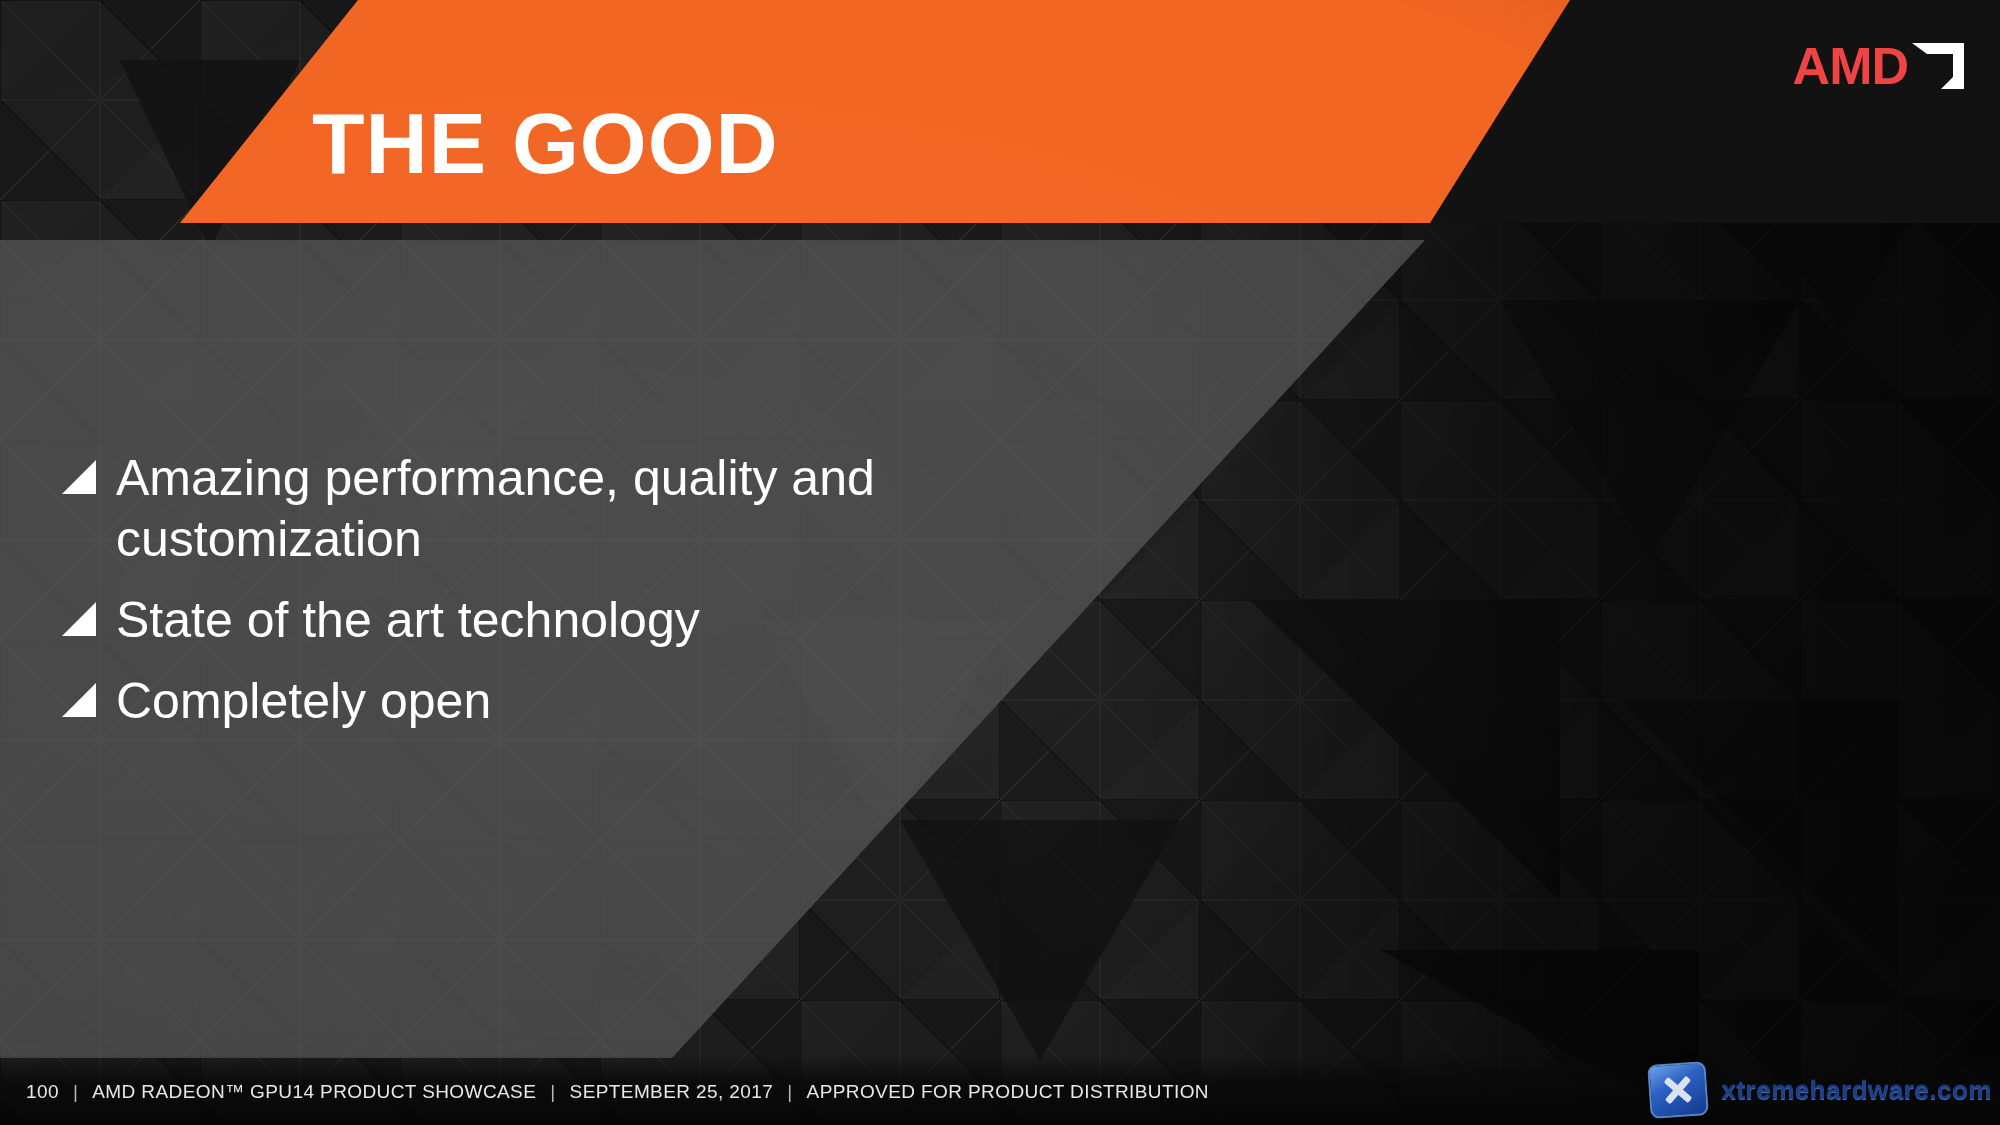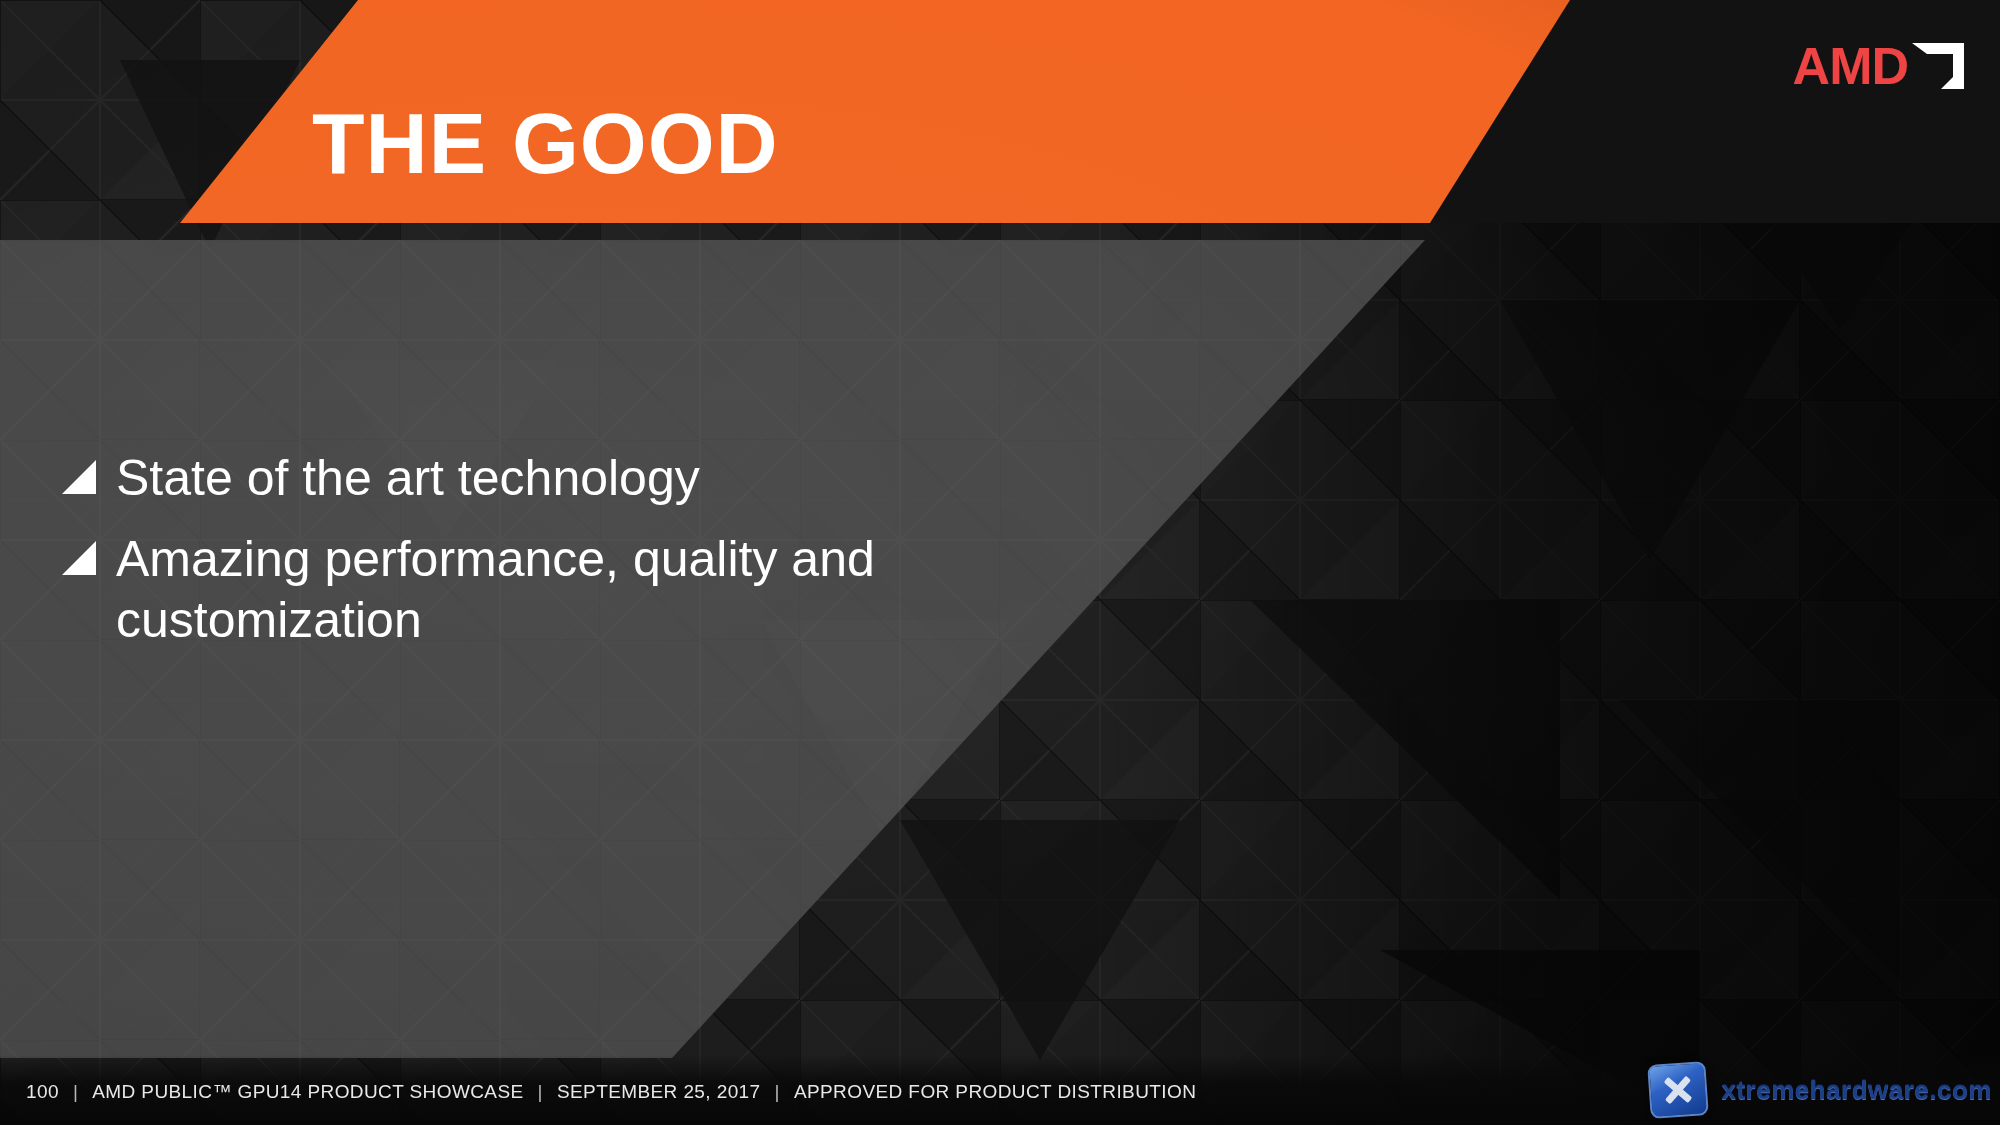--- a/index.html
+++ b/index.html
@@ -273,36 +273,40 @@
         <polygon points="0,0 52,0 52,46 41,46 41,11 15,11" fill="#ffffff"></polygon>
         <polygon points="52,46 29,46 52,23" fill="#ffffff"></polygon>
       </svg>
     </span>
   </div>
 
   <div class="bullets">
 
     <div class="bullet-row">
       <span class="bullet-mark"></span>
+      <span class="bullet-text">Amazing performance, quality and customization</span>
+    </div>
+
+    <div class="bullet-row">
+      <span class="bullet-mark"></span>
       <span class="bullet-text">State of the art technology</span>
     </div>
 
     <div class="bullet-row">
       <span class="bullet-mark"></span>
-      <span class="bullet-text">Amazing performance, quality and customization</span>
+      <span class="bullet-text">Completely open</span>
     </div>
-
 
   </div>
 
   <div class="footer-strip"></div>
   <div class="footer">
     <span class="footer-page">100</span>
     <span class="footer-sep">|</span>
-    <span>AMD PUBLIC™ GPU14 PRODUCT SHOWCASE</span>
+    <span>AMD RADEON™ GPU14 PRODUCT SHOWCASE</span>
     <span class="footer-sep">|</span>
     <span>SEPTEMBER 25, 2017</span>
     <span class="footer-sep">|</span>
     <span>APPROVED FOR PRODUCT DISTRIBUTION</span>
   </div>
 
   <div class="watermark">
     <span class="wm-badge"></span>
     <span class="wm-text">xtremehardware.com</span>
   </div>

